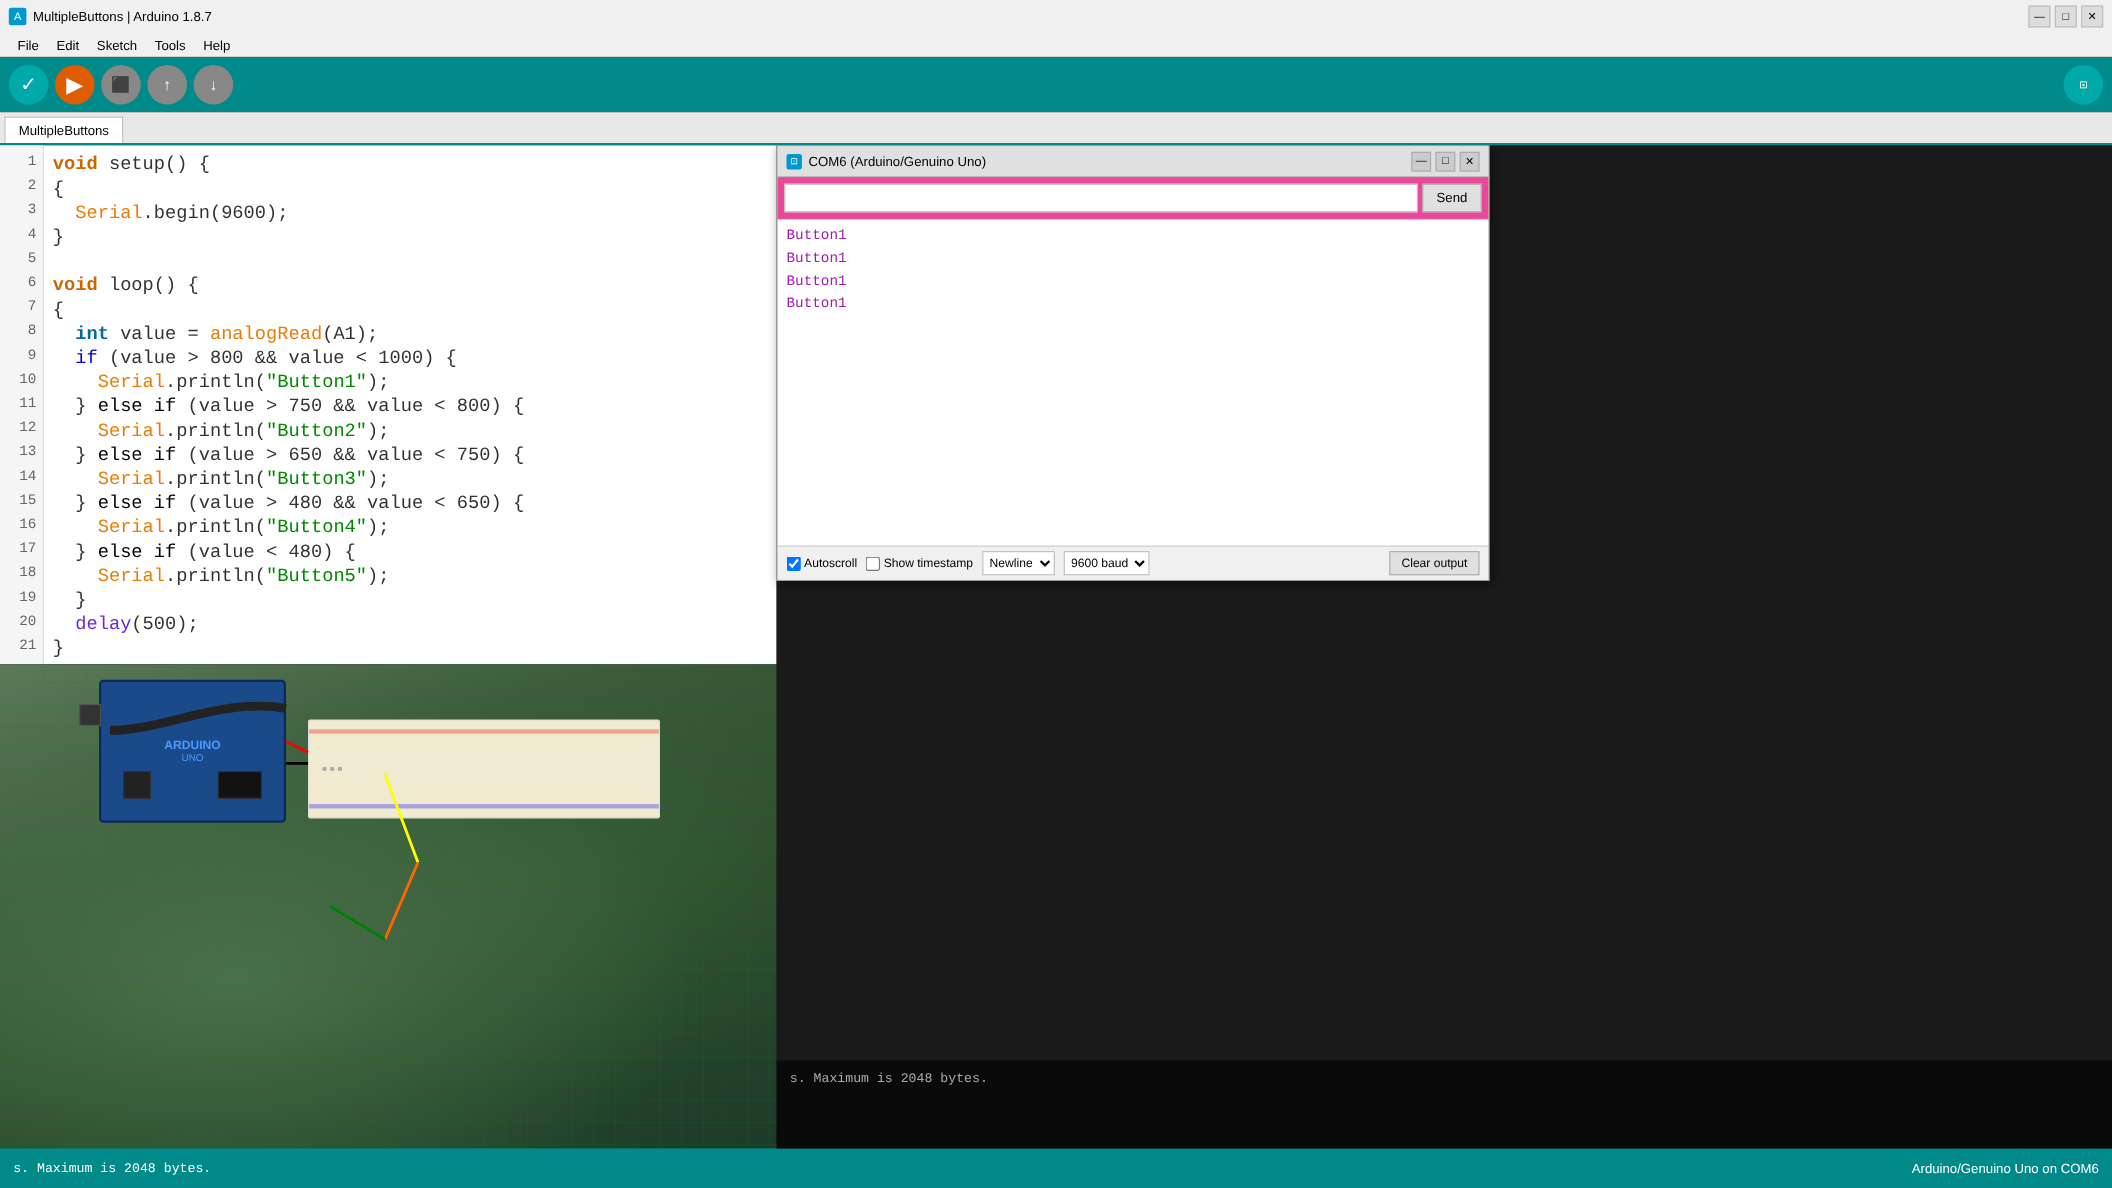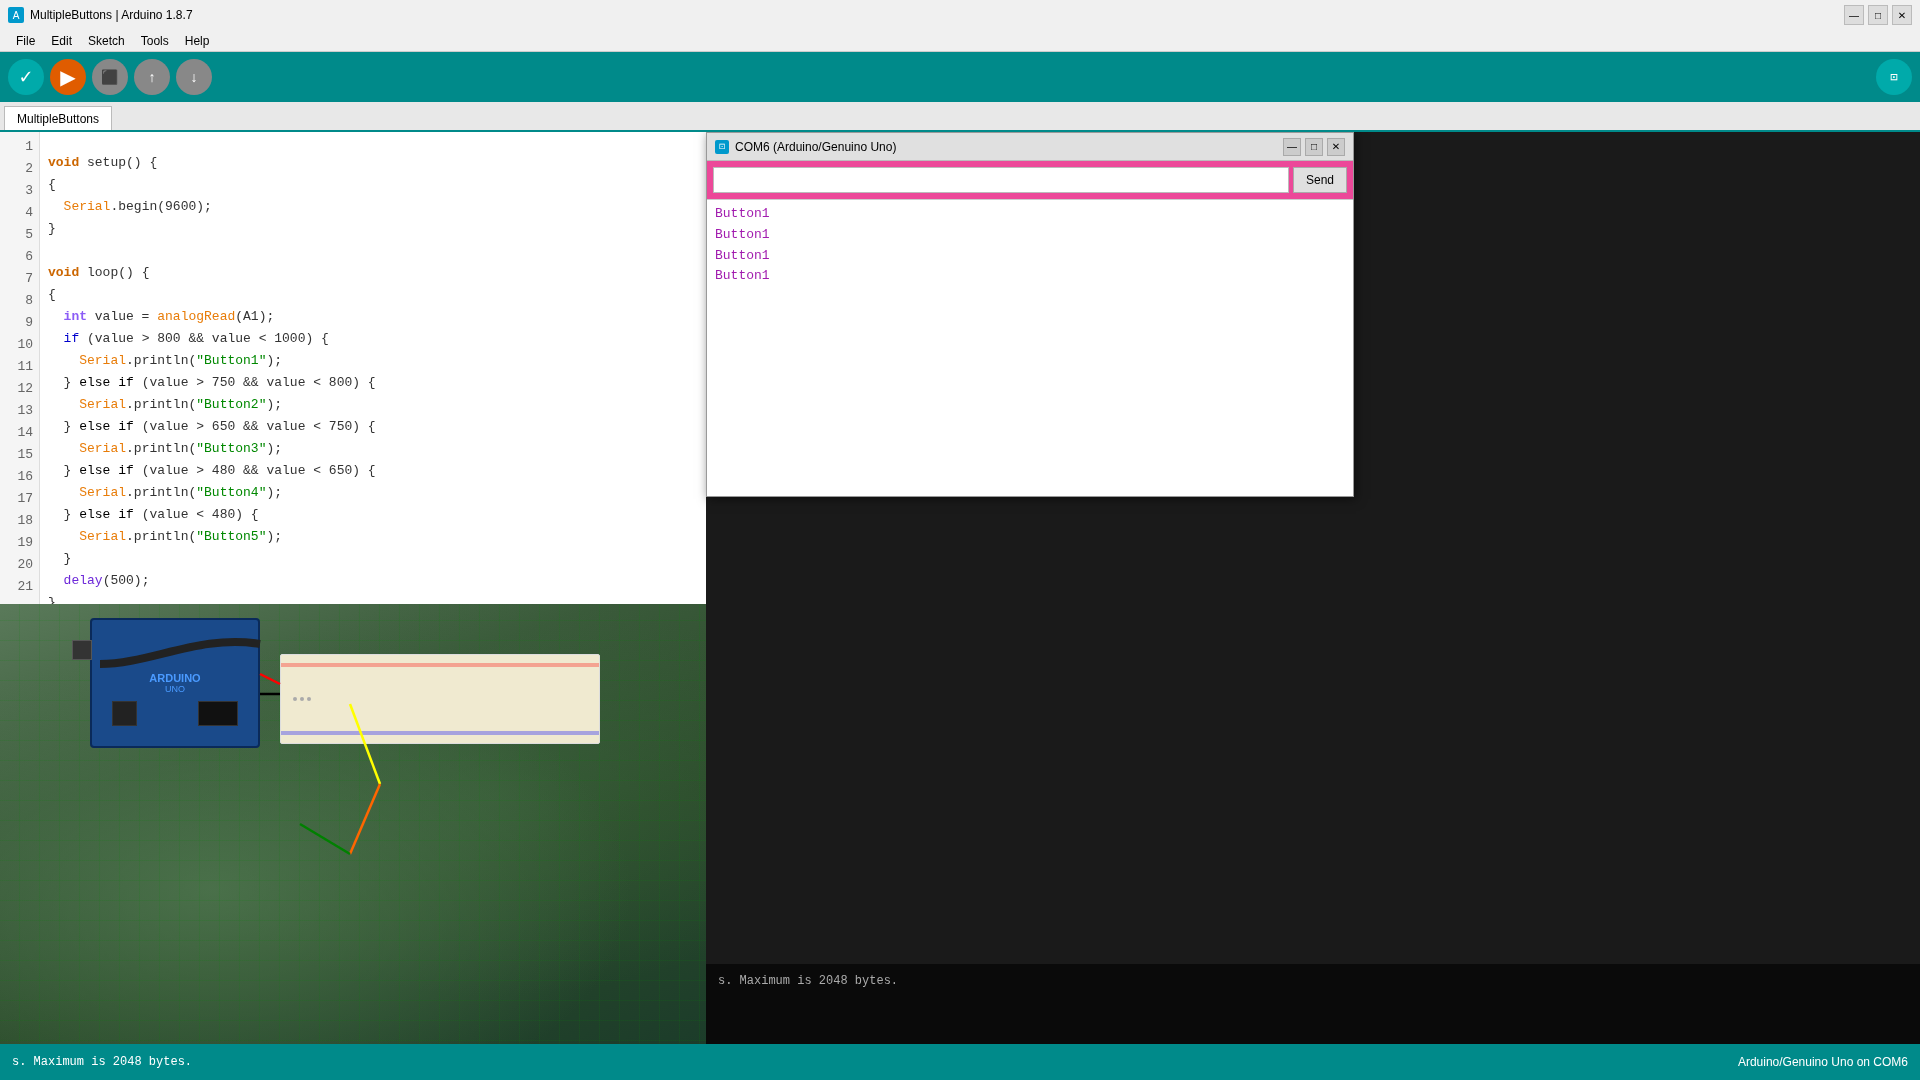--- a/index.html
+++ b/index.html
@@ -100,33 +100,33 @@
     }
     .line-num {
       padding-right: 6px;
       height: 22px;
       display: flex;
       align-items: center;
       justify-content: flex-end;
     }
     .code-content {
       flex: 1;
-      padding: 20px 8px;
-      font-size: 13px;
+      padding: 8px 8px;
+      font-size: 17px;
       line-height: 1.5;
       overflow: hidden;
     }
     .code-line {
       height: 22px;
       display: flex;
       align-items: center;
       white-space: pre;
     }
     .kw-void { color: #cc6600; font-weight: bold; }
-    .kw-int { color: #8b5cf6; font-weight: bold; }
+    .kw-int { color: #0369a1; font-weight: bold; }
     .kw-if { color: #0000cc; }
     .kw-else { color: #000000; }
     .kw-serial { color: #e87c08; }
     .kw-delay { color: #6d28d9; }
     .kw-read { color: #e87c08; }
     .str { color: #008800; }
     .plain { color: #333; }
 
     
     .serial-monitor {
@@ -509,20 +509,37 @@
           <button class="send-btn">Send</button>
         </div>
 
         <div class="serial-output">
           <div class="serial-line">Button1</div>
           <div class="serial-line">Button1</div>
           <div class="serial-line">Button1</div>
           <div class="serial-line">Button1</div>
         </div>
 
+        <div class="serial-bottom-bar">
+          <label class="checkbox-label">
+            <input type="checkbox" checked="" style="">
+            <span>Autoscroll</span>
+          </label>
+          <label class="checkbox-label">
+            <input type="checkbox" style="">
+            <span>Show timestamp</span>
+          </label>
+          <select class="serial-select">
+            <option>Newline</option>
+          </select>
+          <select class="serial-select">
+            <option>9600 baud</option>
+          </select>
+          <button class="clear-btn">Clear output</button>
+        </div>
       </div>
     </div>
 
   </div>
 
   <div style="position:absolute;bottom:0;left:0;right:0;height:36px;background:#008a8a;display:flex;align-items:center;justify-content:space-between;padding:0 12px;">
     <span style="color:white;font-size:12px;font-family:'Courier New',monospace;">s. Maximum is 2048 bytes.</span>
     <span style="color:white;font-size:12px;font-family:Arial;">Arduino/Genuino Uno on COM6</span>
   </div>
 

